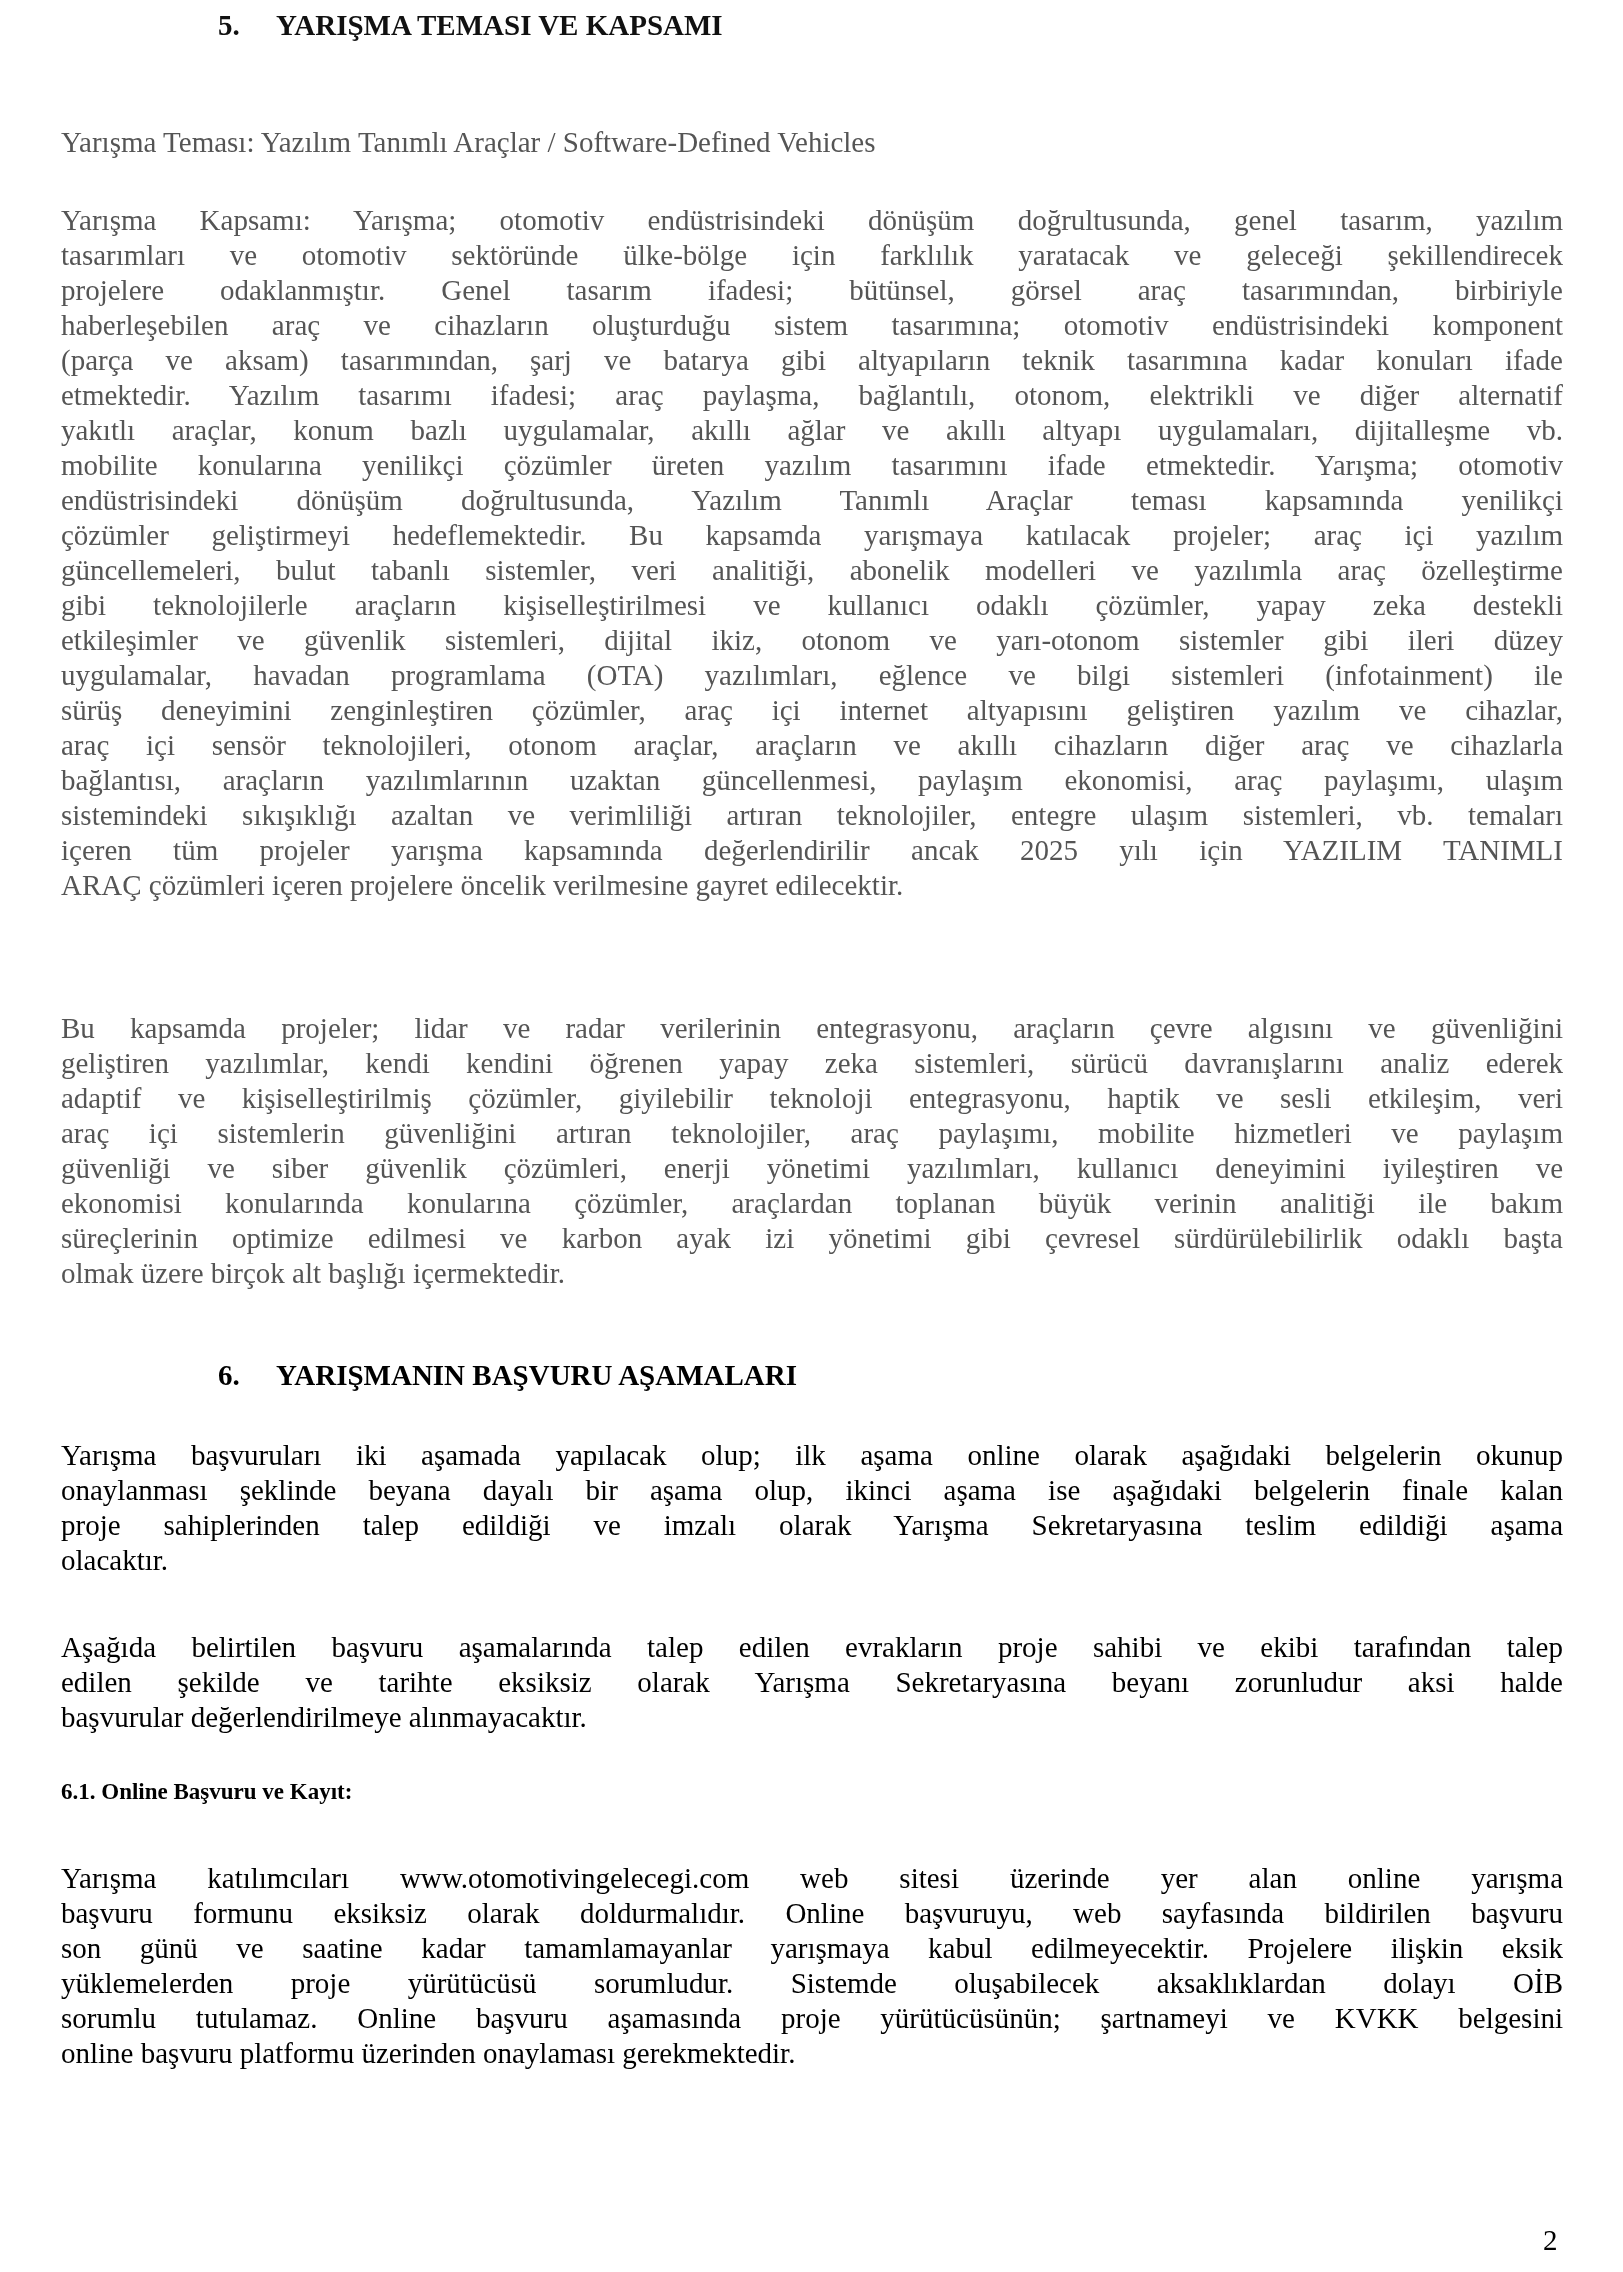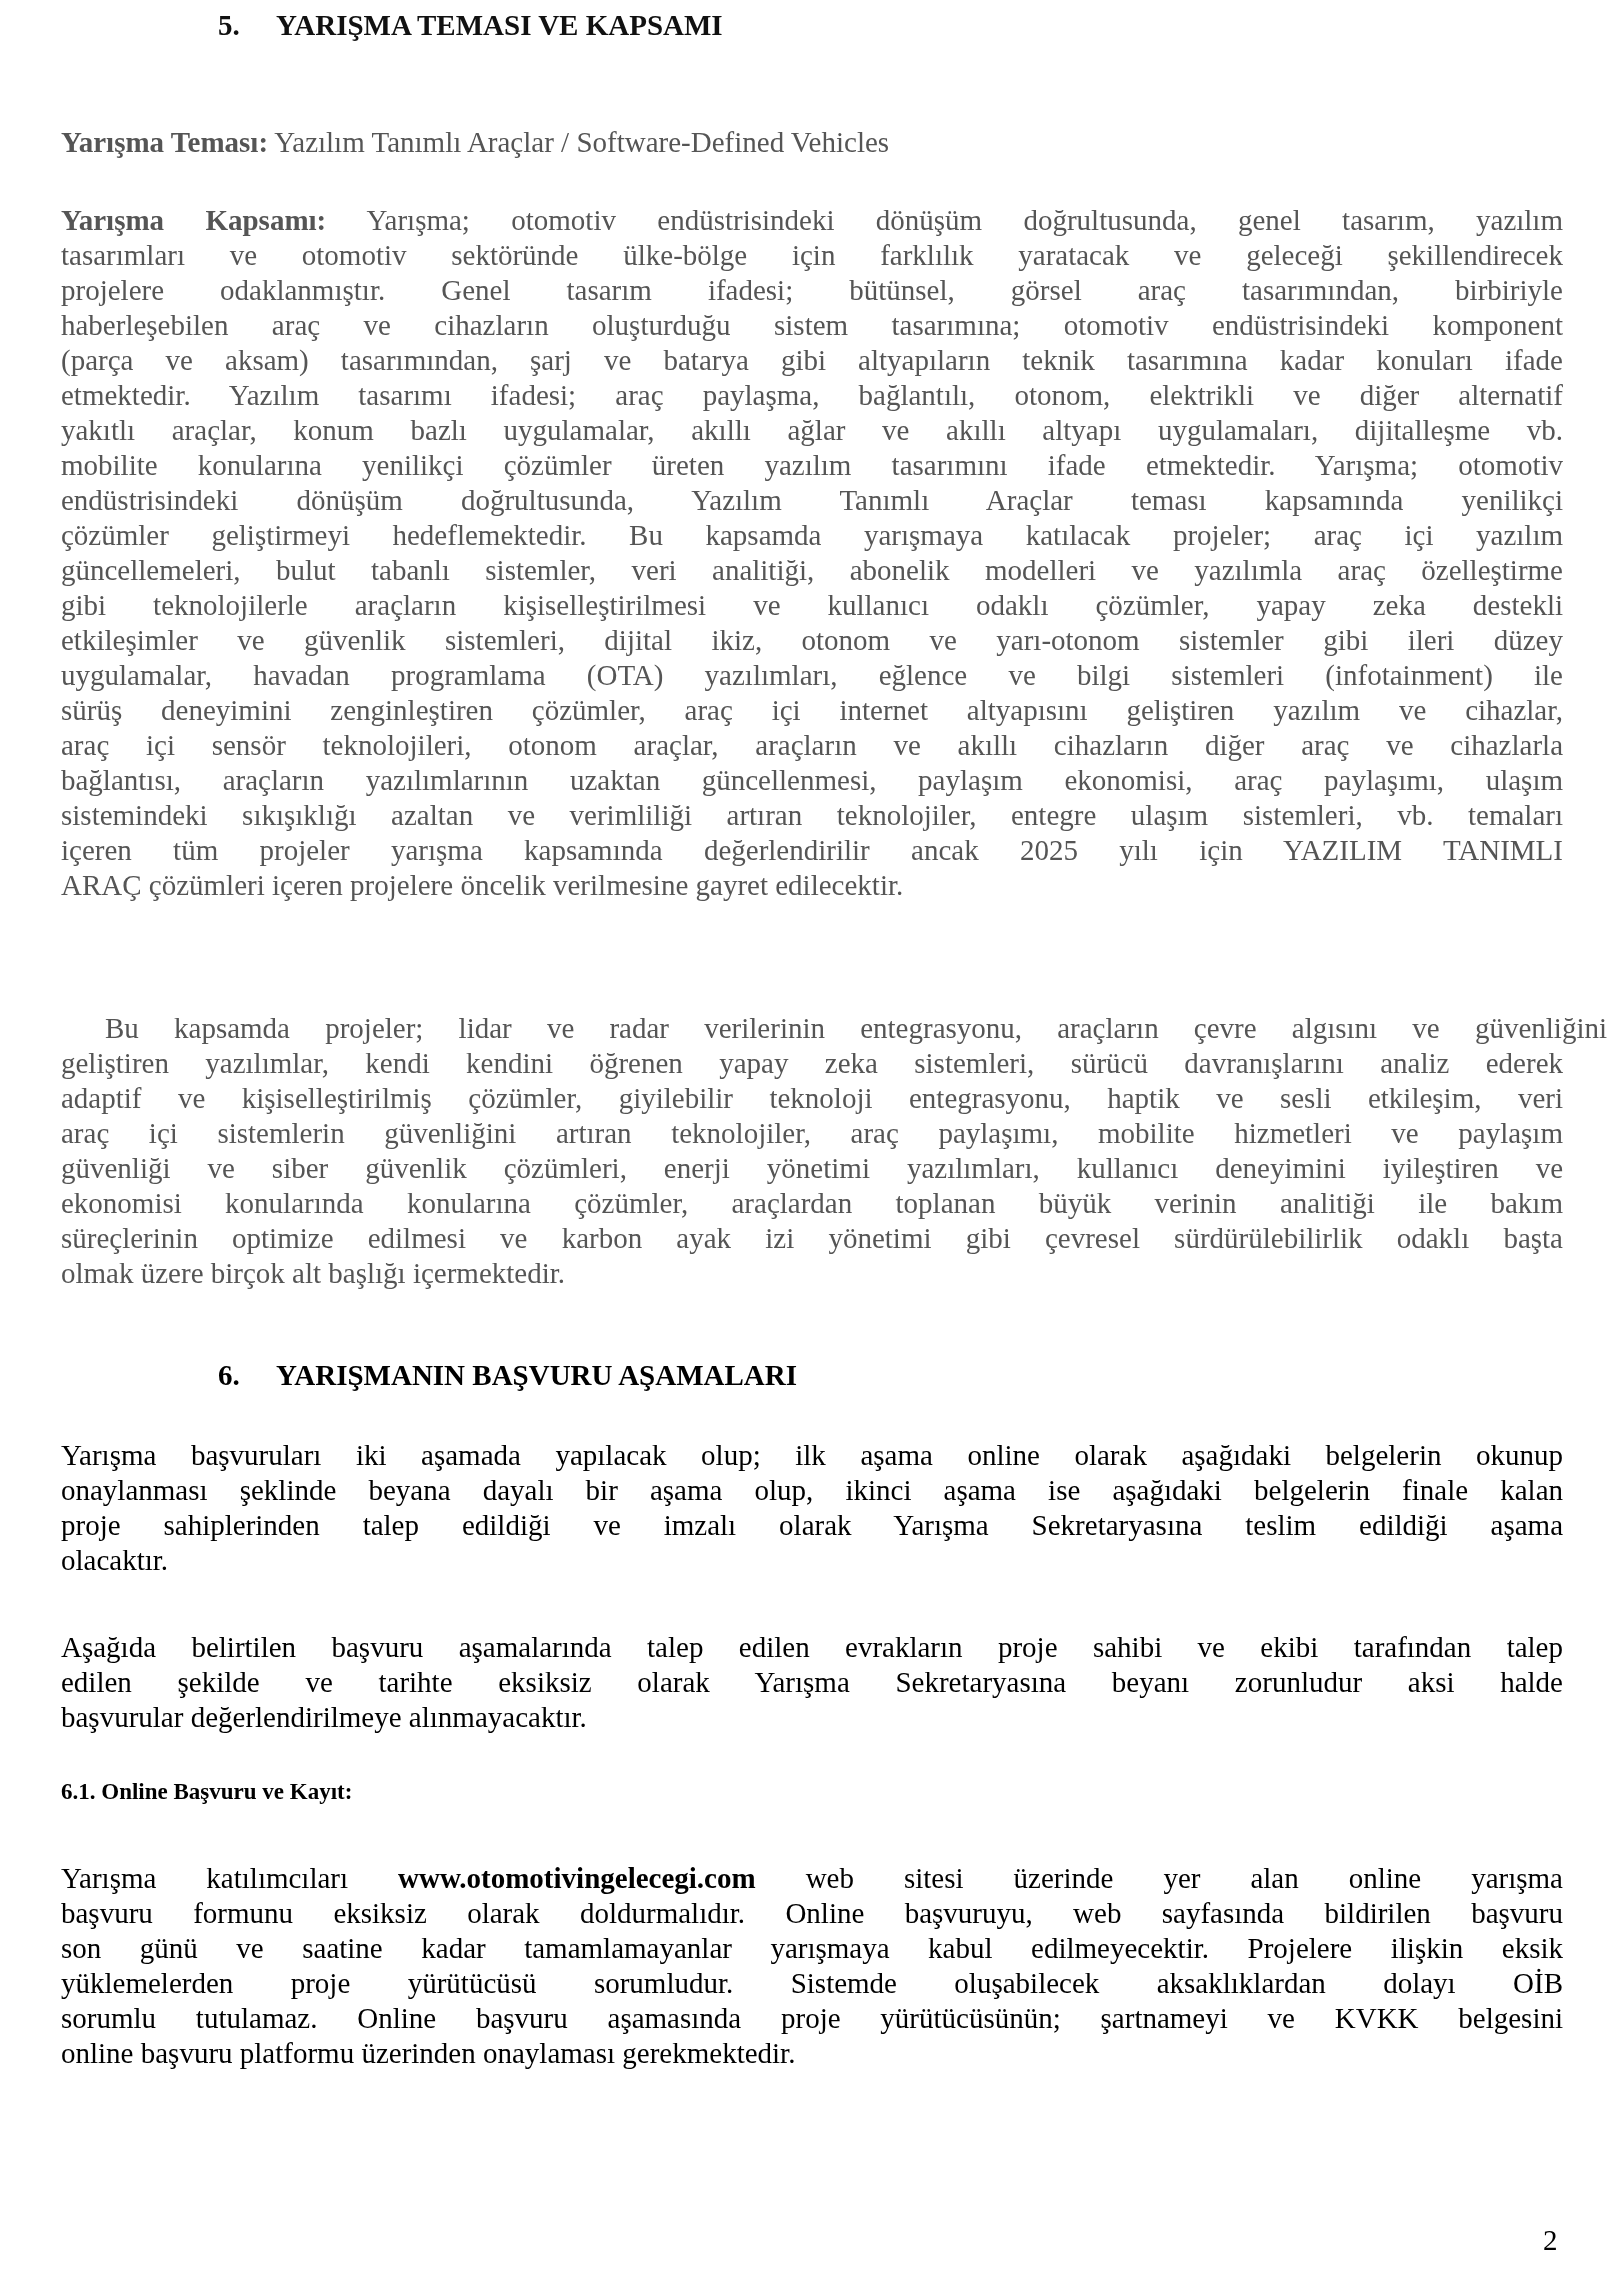--- a/index.html
+++ b/index.html
@@ -6,21 +6,21 @@
   body { width: 1623px; height: 2273px; position: relative; overflow: hidden; }
   .page { position: absolute; left: 61px; top: 0; width: 1502px; font-family: "Liberation Serif", "DejaVu Serif", serif; }
   .h1 { position: absolute; font-weight: bold; font-size: 29px; color: #111; white-space: nowrap; }
   .h1 .num { display: inline-block; width: 58px; }
   .gray { color: #555555; }
   .black { color: #000000; }
   .line { display: block; font-size: 29px; line-height: 35px; text-align: justify; text-align-last: justify; white-space: nowrap; height: 35px; overflow: visible; }
   .line.last { text-align-last: left; }
   .para { position: absolute; left: 0; width: 1502px; }
   .para .line { width: 1502px; }
-  .lbl { font-weight: bold; }
+  .lbl { font-weight: normal; }
   .sub { position: absolute; font-weight: bold; font-size: 23px; color: #000; }
   .pagenum { position: absolute; left: 1543px; top: 2224px; font-size: 29px; color: #000; font-family: "Liberation Serif", serif; }
 </style>
 </head>
 <body>
 
 <div class="page">
 
   <div class="h1" style="left:157px; top:8.7px;">
     <span class="num">5.</span><span>YARIŞMA TEMASI VE KAPSAMI</span>
@@ -49,21 +49,21 @@
     <span class="line" style="white-space: nowrap; text-align-last: justify; display: block;">uygulamalar, havadan programlama (OTA) yazılımları, eğlence ve bilgi sistemleri (infotainment) ile</span>
     <span class="line" style="white-space: nowrap; text-align-last: justify; display: block;">sürüş deneyimini zenginleştiren çözümler, araç içi internet altyapısını geliştiren yazılım ve cihazlar,</span>
     <span class="line" style="white-space: nowrap; text-align-last: justify; display: block;">araç içi sensör teknolojileri, otonom araçlar, araçların ve akıllı cihazların diğer araç ve cihazlarla</span>
     <span class="line" style="white-space: nowrap; text-align-last: justify; display: block;">bağlantısı, araçların yazılımlarının uzaktan güncellenmesi, paylaşım ekonomisi, araç paylaşımı, ulaşım</span>
     <span class="line" style="white-space: nowrap; text-align-last: justify; display: block;">sistemindeki sıkışıklığı azaltan ve verimliliği artıran teknolojiler, entegre ulaşım sistemleri, vb. temaları</span>
     <span class="line" style="white-space: nowrap; text-align-last: justify; display: block;">içeren tüm projeler yarışma kapsamında değerlendirilir ancak 2025 yılı için YAZILIM TANIMLI</span>
     <span class="line last" style="white-space: nowrap; display: block;">ARAÇ çözümleri içeren projelere öncelik verilmesine gayret edilecektir.</span>
   </div>
 
   <div class="para gray" style="top: 1011px; color: rgb(85, 85, 85);">
-    <span class="line" style="white-space: nowrap; text-align-last: justify; display: block; margin-left: 44px;">Bu kapsamda projeler; lidar ve radar verilerinin entegrasyonu, araçların çevre algısını ve güvenliğini</span>
+    <span class="line" style="white-space: nowrap; text-align-last: justify; display: block;">Bu kapsamda projeler; lidar ve radar verilerinin entegrasyonu, araçların çevre algısını ve güvenliğini</span>
     <span class="line" style="white-space: nowrap; text-align-last: justify; display: block;">geliştiren yazılımlar, kendi kendini öğrenen yapay zeka sistemleri, sürücü davranışlarını analiz ederek</span>
     <span class="line" style="white-space: nowrap; text-align-last: justify; display: block;">adaptif ve kişiselleştirilmiş çözümler, giyilebilir teknoloji entegrasyonu, haptik ve sesli etkileşim, veri</span>
     <span class="line" style="white-space: nowrap; text-align-last: justify; display: block;">araç içi sistemlerin güvenliğini artıran teknolojiler, araç paylaşımı, mobilite hizmetleri ve paylaşım</span>
     <span class="line" style="white-space: nowrap; text-align-last: justify; display: block;">güvenliği ve siber güvenlik çözümleri, enerji yönetimi yazılımları, kullanıcı deneyimini iyileştiren ve</span>
     <span class="line" style="white-space: nowrap; text-align-last: justify; display: block;">ekonomisi konularında konularına çözümler, araçlardan toplanan büyük verinin analitiği ile bakım</span>
     <span class="line" style="white-space: nowrap; text-align-last: justify; display: block;">süreçlerinin optimize edilmesi ve karbon ayak izi yönetimi gibi çevresel sürdürülebilirlik odaklı başta</span>
     <span class="line last" style="white-space: nowrap; display: block;">olmak üzere birçok alt başlığı içermektedir.</span>
   </div>
 
   <div class="h1" style="left:157px; top:1359px; color:#000;">

